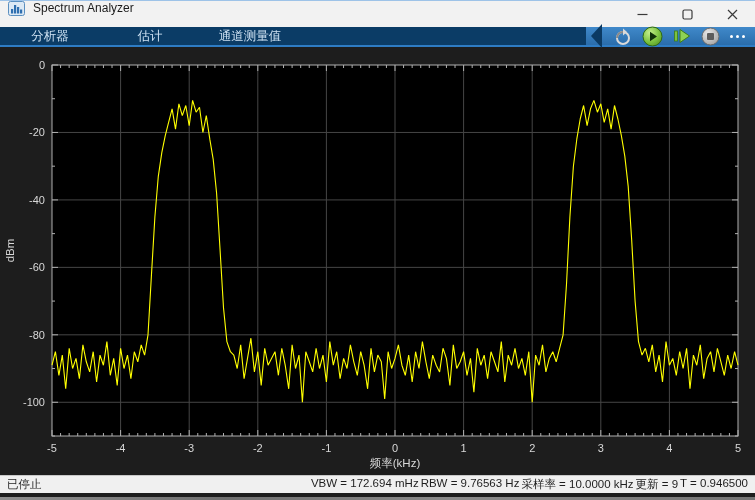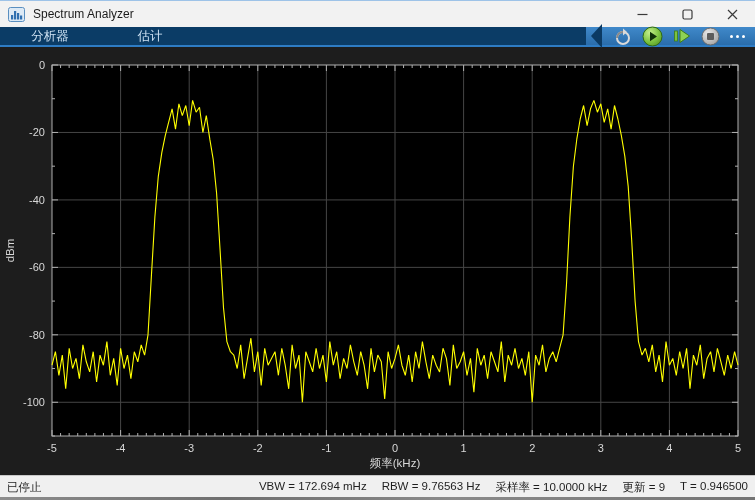--- a/index.html
+++ b/index.html
@@ -1,36 +1,36 @@
 <!DOCTYPE html>
 <html><head>
 <meta charset="utf-8">
 <style>
   html,body{margin:0;padding:0;background:#555;font-family:"Liberation Sans",sans-serif;}
   .window{position:relative;width:755px;height:500px;background:#1d1d1d;overflow:hidden;}
   
-  .title-bar{height:27px;background:#f2f2f2;display:flex;align-items:center;padding-left:8px;border-top:1px solid #9ec3e8;box-sizing:border-box;}
+  .title-bar{height:27px;background:#f2f2f2;display:flex;align-items:flex-start;padding-left:8px;border-top:1px solid #9ec3e8;box-sizing:border-box;}
   .app-icon{width:17px;height:15px;margin-right:8px;flex:0 0 auto;display:flex;}
   .title-text{font-size:12px;color:#1b1b1b;flex:1;white-space:nowrap;}
   .win-controls{display:flex;height:100%;}
   .win-btn{width:45px;height:100%;display:flex;align-items:center;justify-content:center;background:transparent;border:none;padding:0;cursor:pointer;}
   
   .tab-bar{height:20px;background:#0b3c66;display:flex;align-items:stretch;box-sizing:border-box;border-bottom:2px solid #2e7cc4;}
   .tab{width:100px;display:flex;align-items:center;justify-content:center;color:#cfe2f3;font-size:12.5px;cursor:pointer;white-space:nowrap;}
   .tab.active{background:#1e76c4;color:#fff;}
   .run-cluster{margin-left:auto;display:flex;align-items:center;gap:10px;background:linear-gradient(180deg,#4089ca,#2a6dab);padding:0 10px 0 2px;}
   .icon-btn{background:transparent;border:none;padding:0;margin:0;display:flex;align-items:center;justify-content:center;cursor:pointer;}
   .dots{display:flex;gap:3px;}
   .dots i{width:3px;height:3px;border-radius:50%;background:#fff;display:block;}
   
   .plot-panel{position:absolute;left:0;top:57px;width:755px;height:418px;background:#1d1d1d;}
   .plot-panel svg{display:block;}
   
-  .status-bar{position:absolute;left:0;top:475px;width:755px;height:24px;background:#f0f0f0;border-top:1px solid #c8c8c8;display:flex;align-items:center;font-size:11.5px;color:#1e1e1e;padding:0 7px;box-sizing:border-box;}
-  .metrics{margin-left:auto;display:flex;gap:15px;white-space:nowrap;}
+  .status-bar{position:absolute;left:0;top:475px;width:755px;height:18px;background:#f0f0f0;border-top:1px solid #c8c8c8;display:flex;align-items:center;font-size:11.5px;color:#1e1e1e;padding:0 7px;box-sizing:border-box;}
+  .metrics{margin-left:auto;display:flex;gap:2px;white-space:nowrap;}
   .taskbar-sliver{position:absolute;left:0;top:497px;width:755px;height:3px;background:linear-gradient(90deg,#8d8d8d,#6f6f6f 30%,#8a8a8a 60%,#747474);}
 </style>
 </head>
 <body>
 
 <div class="window">
 
   <div class="title-bar">
     <span class="app-icon">
       <svg width="17" height="15" viewBox="0 0 17 15">
@@ -57,20 +57,21 @@
         <svg width="11" height="11" viewBox="0 0 11 11">
             <path d="M1,1 L10,10 M10,1 L1,10" stroke="#3a3a3a" stroke-width="1.2"></path>
           </svg>
       </button>
     </span>
   </div>
 
   <div class="tab-bar">
     <div class="tab">分析器</div>
     <div class="tab">估计</div>
+    <div class="tab">通道测量值</div>
 
     <div class="run-cluster">
       <svg width="15" height="26" viewBox="0 0 15 26" style="cursor:pointer;">
         <path d="M14,1 L3,13 L14,25 Z" fill="#0b3a63"></path>
       </svg>
       <button class="icon-btn">
         <svg width="19" height="19" viewBox="0 0 19 19">
           <circle cx="10" cy="11" r="6" fill="none" stroke="#dadada" stroke-width="2"></circle>
           <path d="M4,11 A6,6 0 0 1 10,5" fill="none" stroke="#8a8a8a" stroke-width="2"></path>
           <path d="M10,1.5 L14,5 L10,8.5 Z" fill="#dadada"></path>

